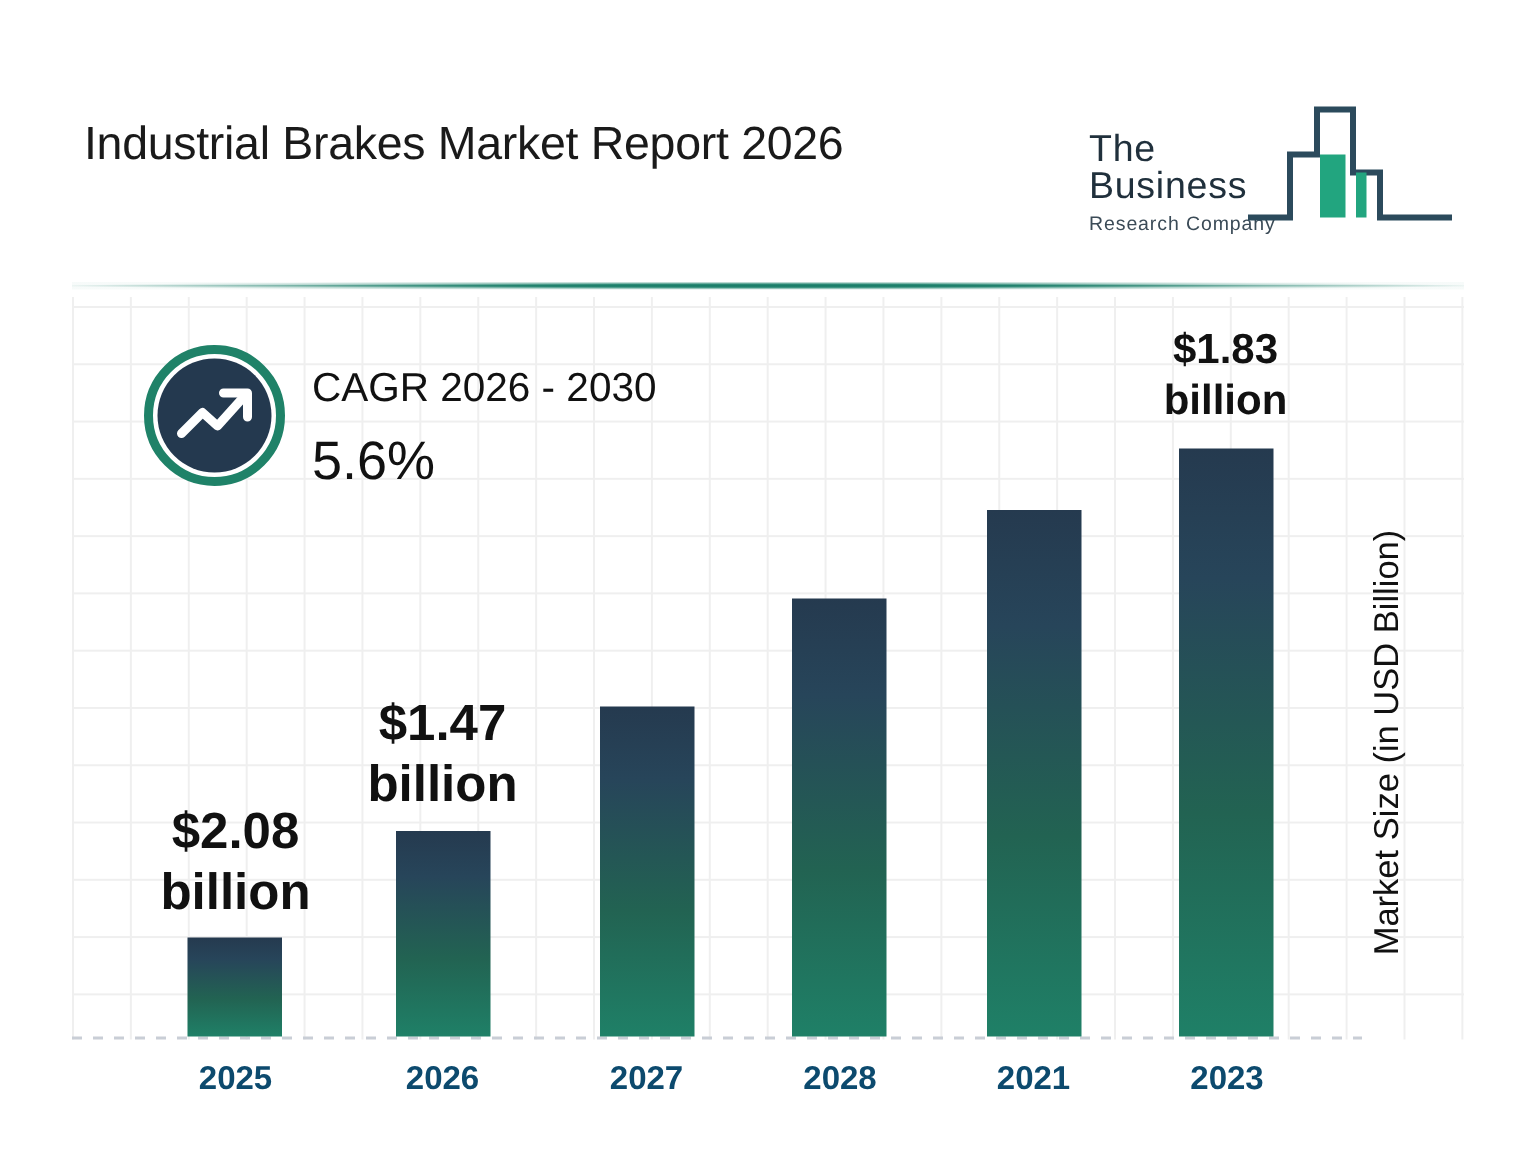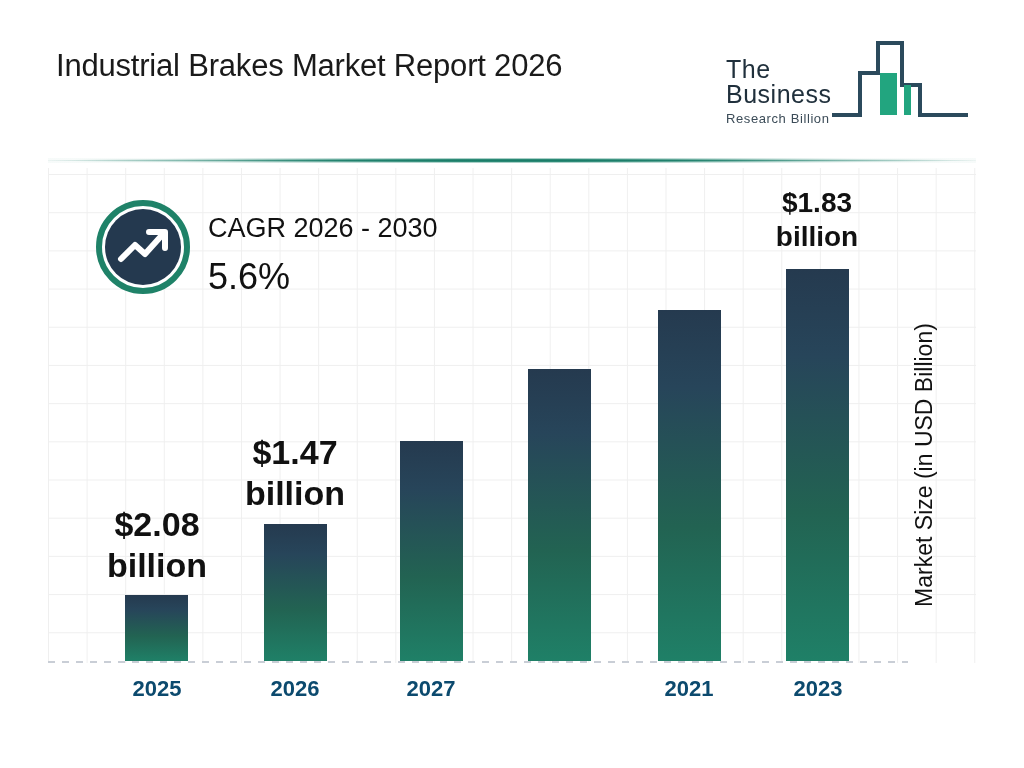--- a/index.html
+++ b/index.html
@@ -2,21 +2,21 @@
 <html><head>
 <meta charset="utf-8">
 <style>
   * { margin:0; padding:0; box-sizing:border-box; }
   html, body {
     width:1024px; height:768px;
     background:#ffffff;
     font-family:"Liberation Sans", sans-serif;
     overflow:hidden;
   }
-  .page { position:relative; width:1024px; height:584px; background:#fff; }
+  .page { position:relative; width:1024px; height:584px; background:#fff;margin-top:30px; }
 
   
   .header { position:absolute; left:0; top:0; width:1024px; height:150px; }
   .title {
     position:absolute; left:56px; top:48px;
     font-size:31px; font-weight:400; color:#1a1a1a;
     letter-spacing:-0.2px; white-space:nowrap;
   }
 
   .logo { position:absolute; left:722px; top:33px; width:248px; height:90px; }
@@ -101,21 +101,21 @@
 <body>
 
 <div class="page">
 
   <div class="header">
     <div class="title">Industrial Brakes Market Report 2026</div>
 
     <div class="logo">
       <div class="logo-text">
         <div class="logo-line1">The Business</div>
-        <div class="logo-line2">Research Billion</div>
+        <div class="logo-line2">Research Company</div>
       </div>
       <div class="logo-mark">
         <svg width="140" height="90" viewBox="0 0 140 90">
 
           <path d="M2 82 L30 82 L30 40 L48 40 L48 10 L72 10 L72 52 L90 52 L90 82 L138 82" fill="none" stroke="#2b4a5c" stroke-width="4" stroke-linejoin="miter"></path>
 
           <rect x="50" y="40" width="17" height="42" fill="#22a57f"></rect>
           <rect x="74" y="52" width="7" height="30" fill="#22a57f"></rect>
         </svg>
       </div>
@@ -147,20 +147,21 @@
   </div>
 
   <div class="bar-label" style="left:756px; top:186px; width:122px; font-size:28px;">
     <div>$1.83</div>
     <div>billion</div>
   </div>
 
   <div class="xtick" style="left:96px; width:122px;">2025</div>
   <div class="xtick" style="left:234px; width:122px;">2026</div>
   <div class="xtick" style="left:370px; width:122px;">2027</div>
+  <div class="xtick" style="left:499px; width:122px;">2028</div>
   <div class="xtick" style="left:628px; width:122px;">2021</div>
   <div class="xtick" style="left:757px; width:122px;">2023</div>
 
   <div class="ylabel">Market Size (in USD Billion)</div>
 
   <div class="cagr">
     <div class="badge">
       <div class="badge-ring"></div>
       <div class="badge-fill"></div>
       <div class="badge-icon">

